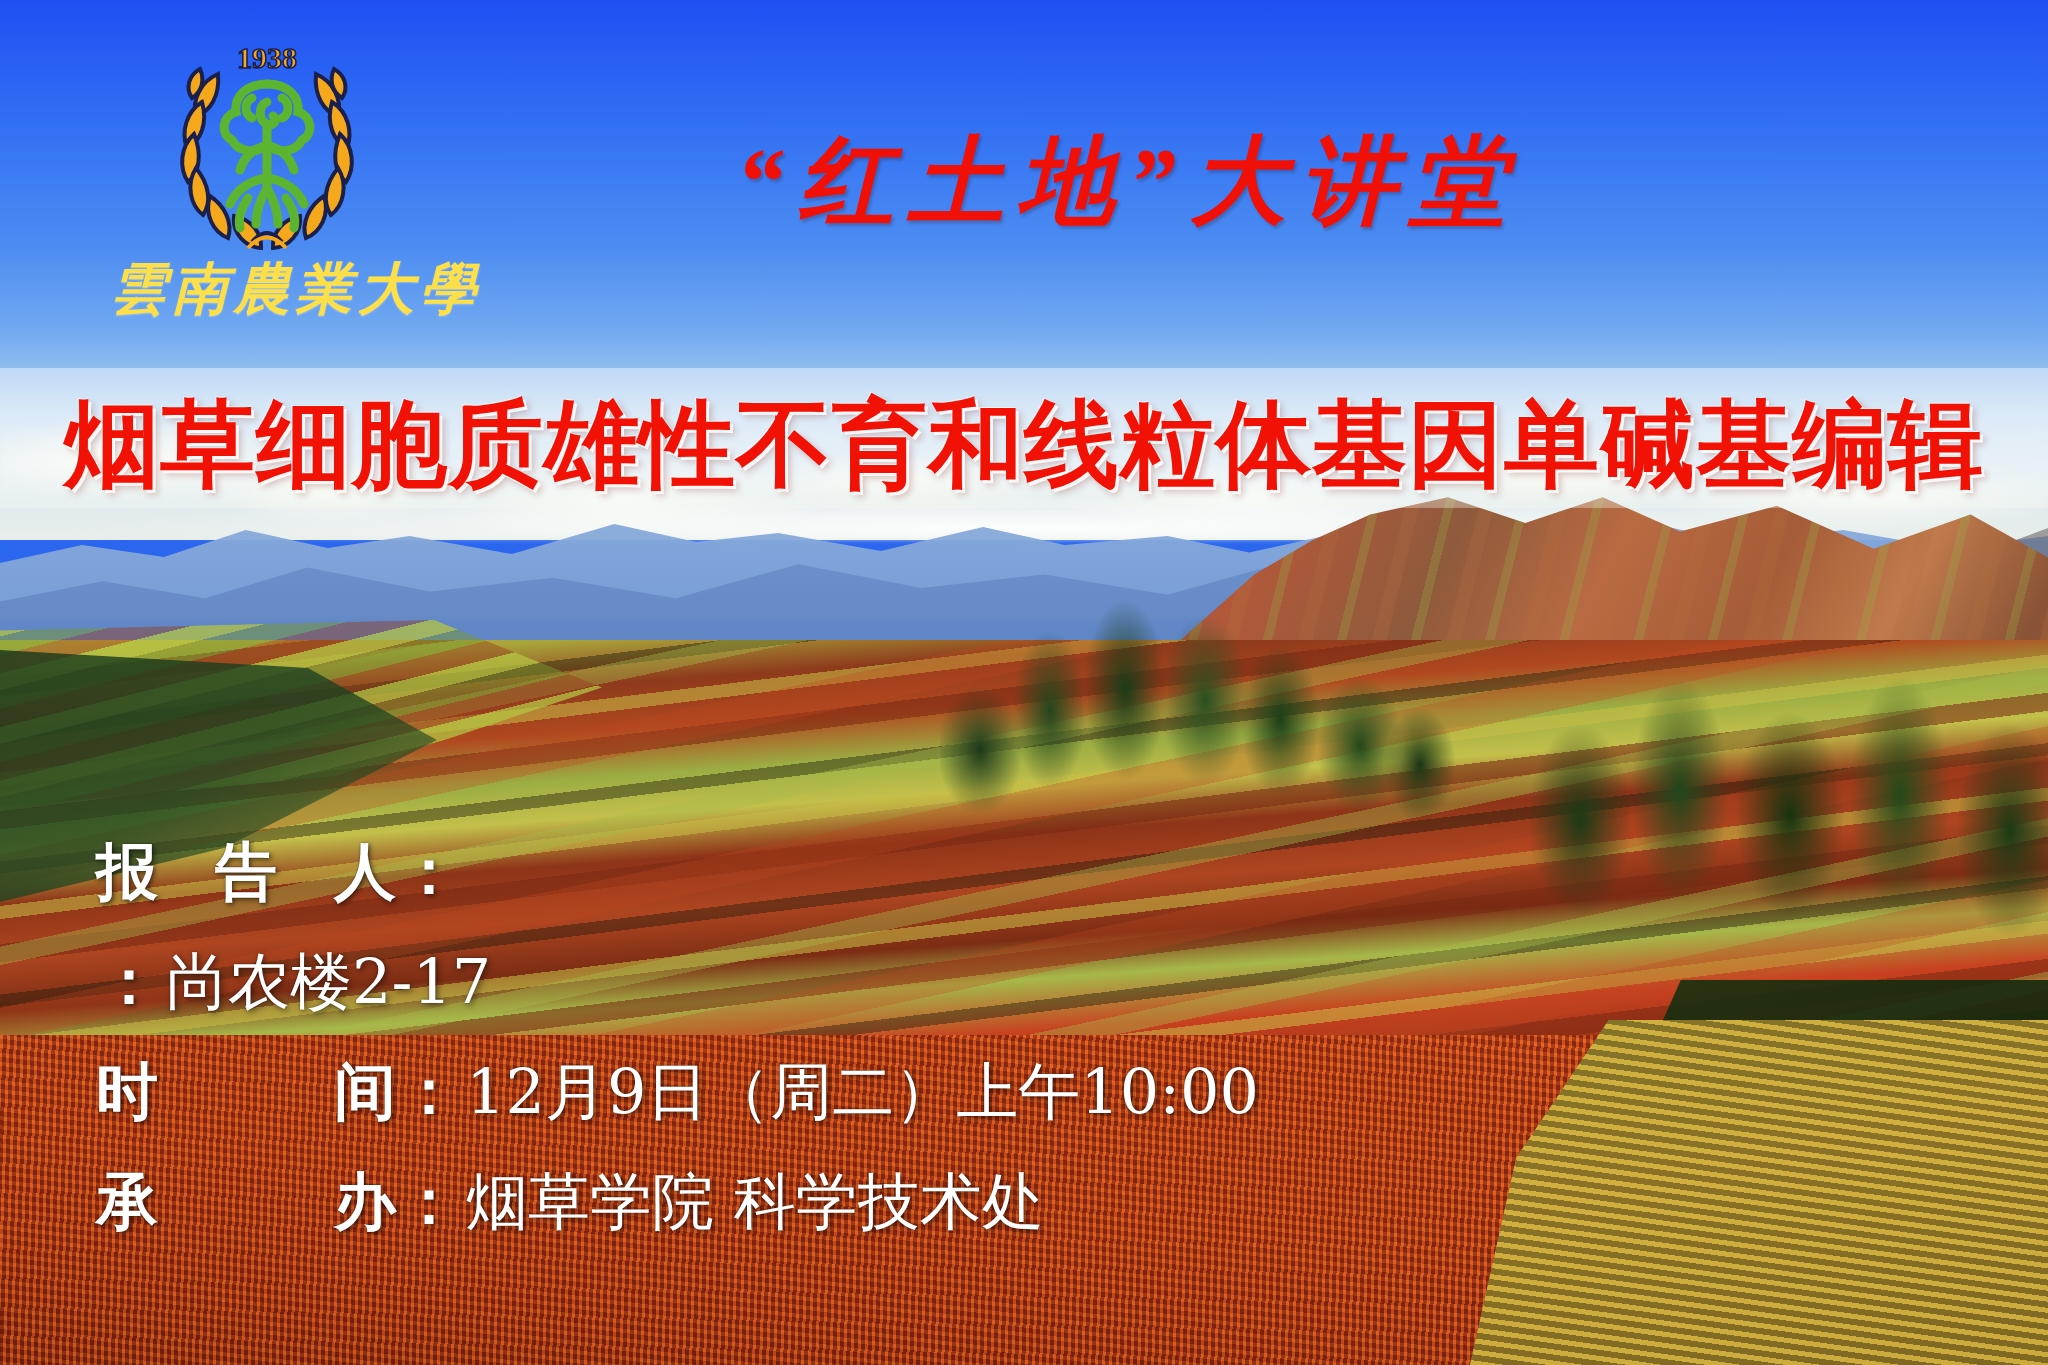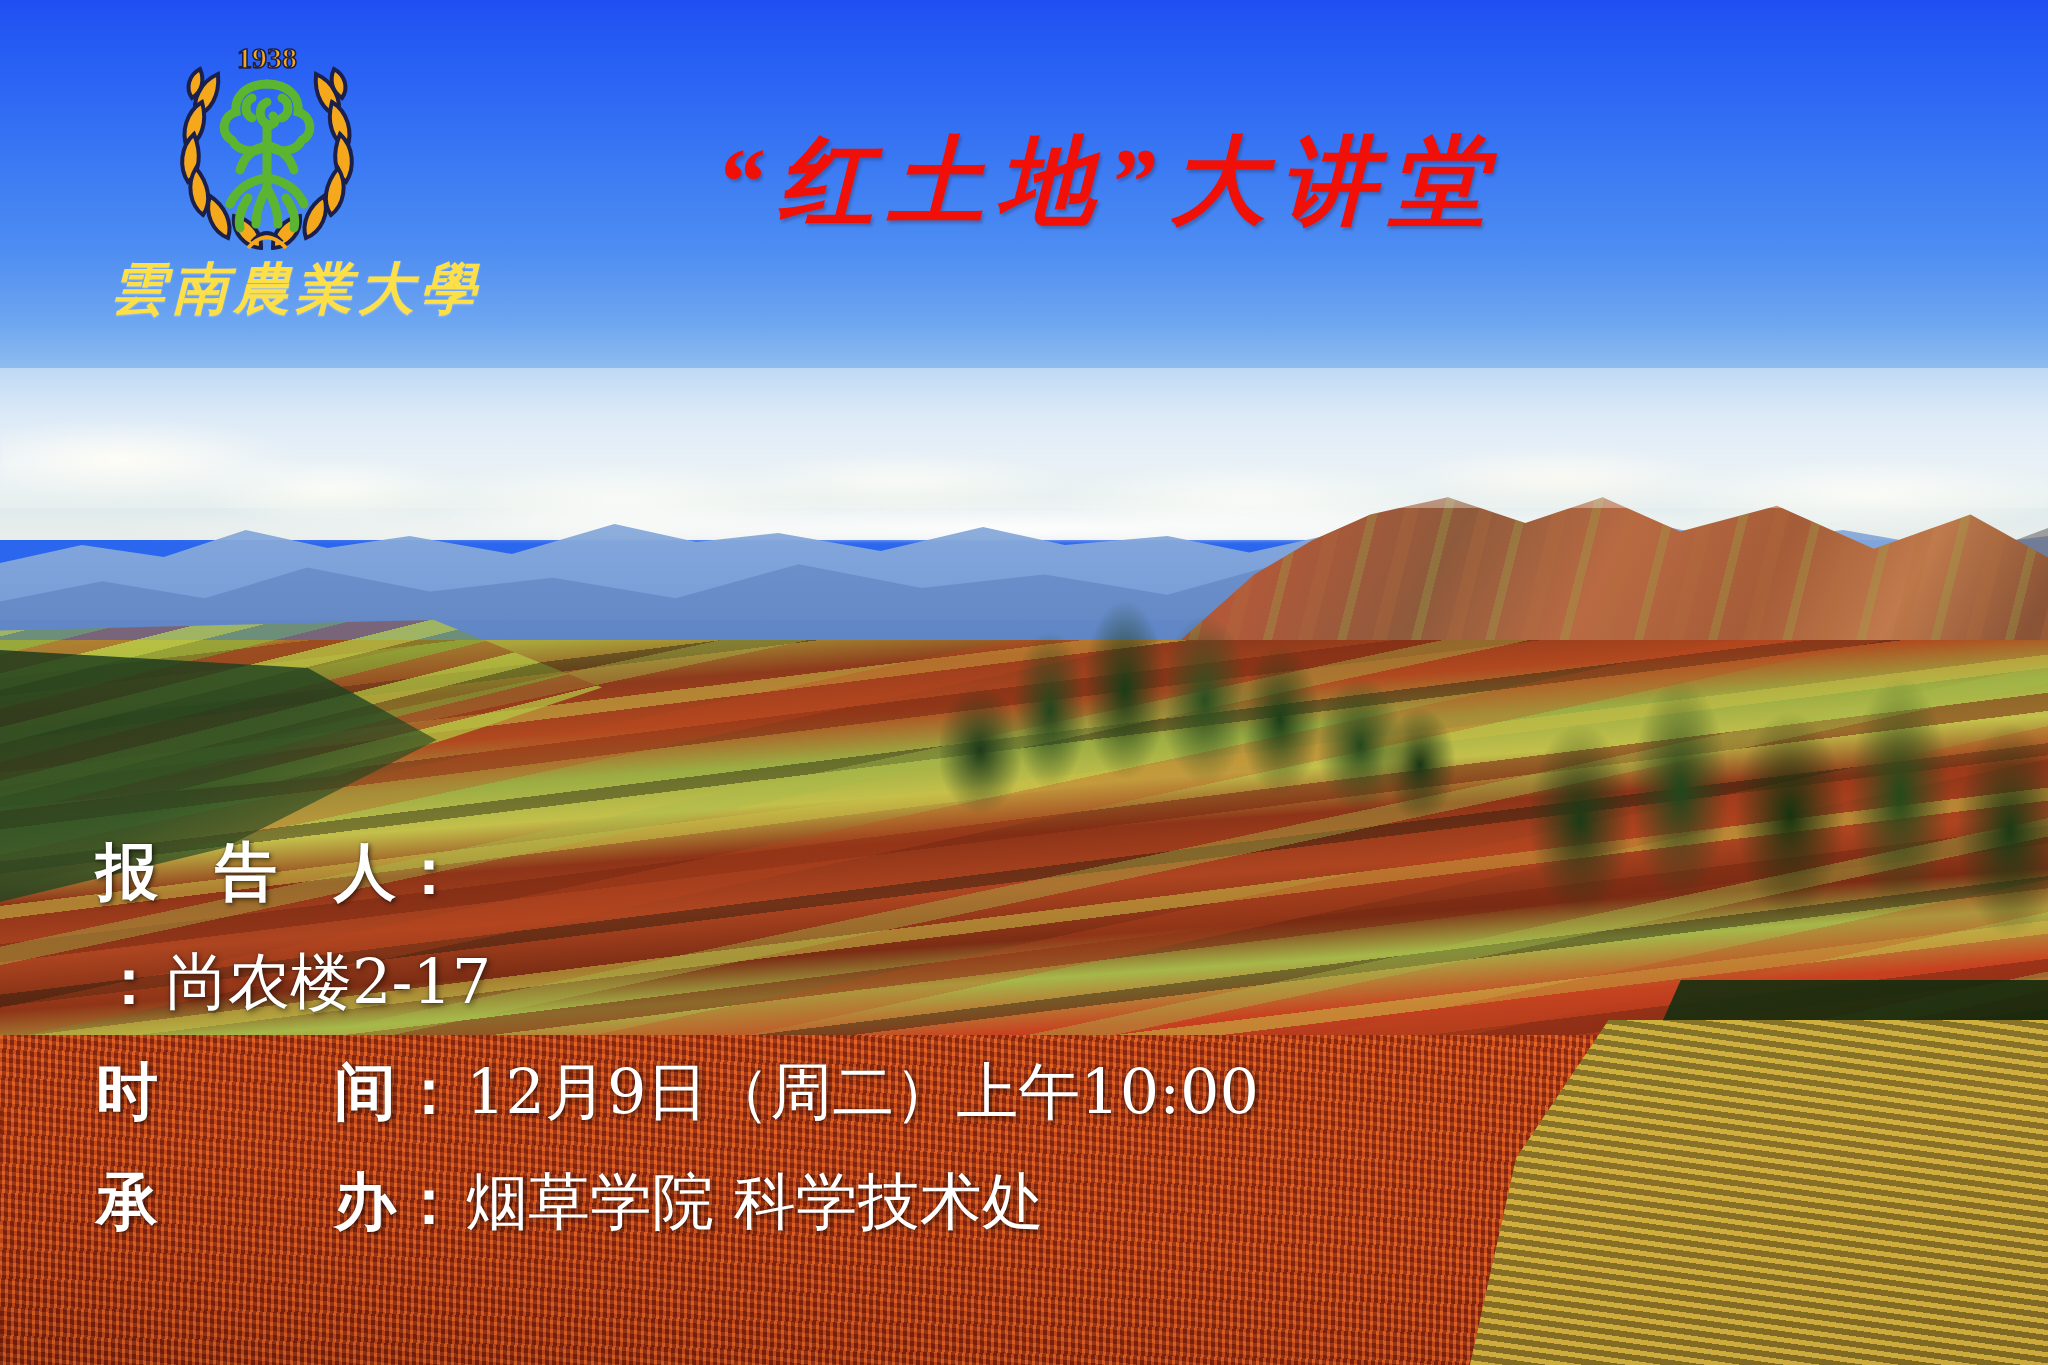--- a/index.html
+++ b/index.html
@@ -188,21 +188,21 @@
     position:absolute;left:110px;top:252px;width:320px;
     font-family:"Liberation Serif","DejaVu Serif",serif;
     font-weight:700;font-style:italic;
     font-size:56px;letter-spacing:6px;color:#fde047;
     text-shadow:0 1px 2px rgba(255,255,255,.35);
     white-space:nowrap;
   }
 
   
   .series-title{
-    position:absolute;left:716px;top:118px;
+    position:absolute;left:736px;top:118px;
     font-family:"Liberation Serif","DejaVu Serif",serif;
     font-weight:700;font-style:italic;
     font-size:96px;letter-spacing:14px;
     color:#f01008;
     white-space:nowrap;
     text-shadow:2px 3px 3px rgba(40,0,0,.22);
   }
 
   
   .title-band{
@@ -323,20 +323,21 @@
 
       <text x="115" y="40" text-anchor="middle" font-family="Liberation Serif, serif" font-size="30" font-weight="700" fill="#f5a81c" stroke="#1b1f4b" stroke-width="1.6">1938</text>
     </svg>
   </div>
 
   <div class="uni-name">雲南農業大學</div>
 
   <div class="series-title">“红土地”大讲堂</div>
 
   <div class="title-band"></div>
+  <div class="main-title">烟草细胞质雄性不育和线粒体基因单碱基编辑</div>
 
   <div class="info">
 
     <div class="info-row">
       <span class="info-label">报告人</span>
       <span class="info-colon">：</span>
     </div>
 
     <div class="info-row">
       <span class="info-colon">：</span>

